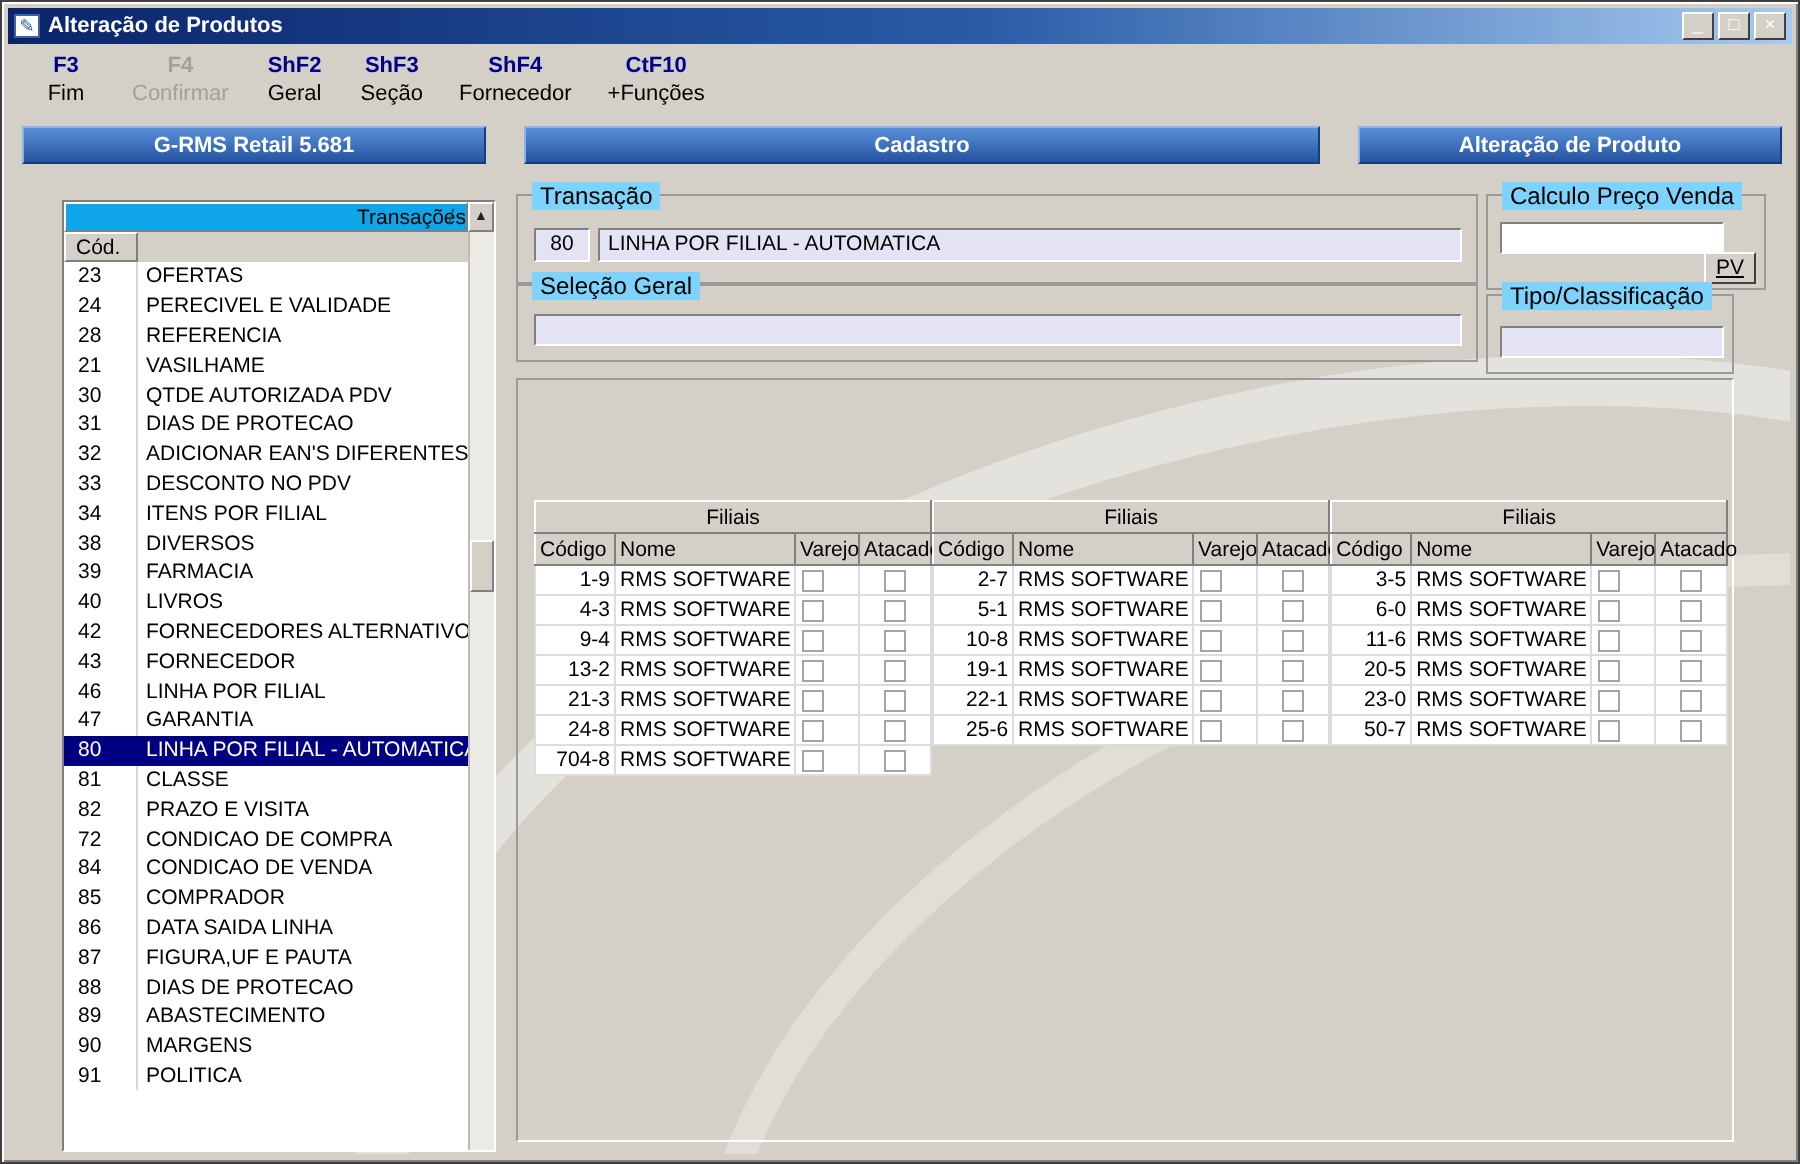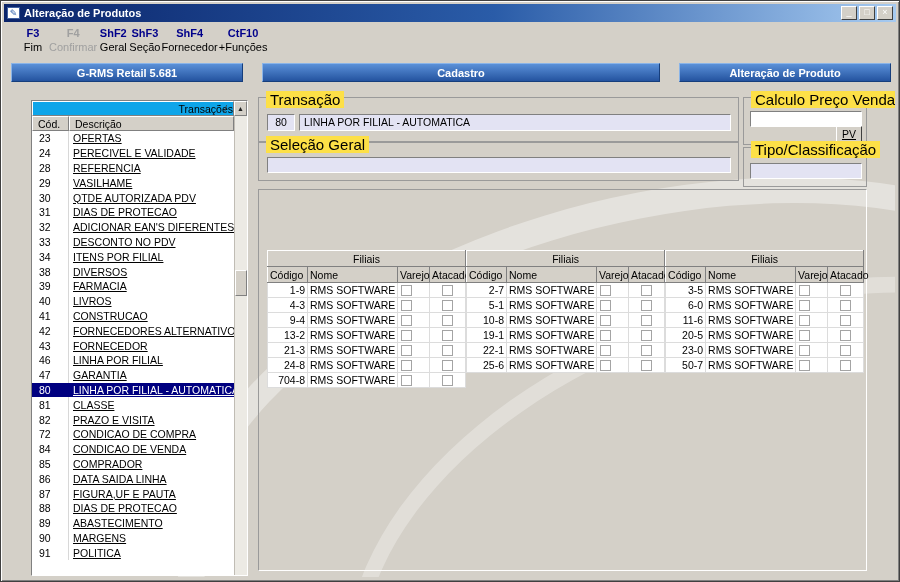--- a/index.html
+++ b/index.html
@@ -17,21 +17,21 @@
   .title-icon { width:13px; height:12px; background:#fff; border:1px solid #4060a0;
     display:inline-flex; align-items:center; justify-content:center; font-size:9px; color:#2a5ca8; margin-right:4px; }
   .title-text { font-weight:bold; font-size:11px; flex:1; white-space:nowrap; overflow:hidden; }
   .win-btns { display:flex; gap:2px; }
   .win-btn { width:16px; height:14px; background:#d4d0c8; border:1px solid;
     border-color:#ffffff #404040 #404040 #ffffff; font-size:9px; line-height:11px;
     text-align:center; font-family:"Liberation Sans",sans-serif; cursor:default; }
 
   
   .toolbar { position:absolute; left:3px; top:23px; right:3px; height:37px;
-    display:flex; align-items:flex-start; gap:1px; padding:3px 0 0 14px; }
+    display:flex; align-items:flex-start; gap:18px; padding:3px 0 0 14px; }
   .tb-item { display:flex; flex-direction:column; align-items:center; min-width:30px; }
   .tb-key { color:#00008b; font-weight:bold; font-size:11px; }
   .tb-label { color:#000; font-size:11px; margin-top:2px; }
   .tb-item.disabled .tb-key, .tb-item.disabled .tb-label { color:#a0a0a0; font-weight:normal; }
   .tb-item.disabled .tb-key { font-weight:bold; }
 
   
   .banner { position:absolute; left:10px; top:62px; right:8px; height:19px; display:flex; gap:19px; }
   .banner-seg { color:#fff; font-weight:bold; display:flex; align-items:center; justify-content:center;
     background:linear-gradient(#5a90d8,#24539f); border:1px solid; border-color:#8ab4e8 #163e7c #163e7c #8ab4e8;
@@ -63,38 +63,38 @@
   .tp-col-code { width:37px; }
   .tp-col-desc { flex:1; }
   .tp-body { grid-column:1; grid-row:3; background:#fff; overflow:hidden; }
   .tp-sb { grid-column:2; grid-row:2 / 4; background:#eceae4; position:relative;
     border-left:1px solid #c0bcb4; }
   .sb-thumb { position:absolute; left:0; right:0; top:154px; height:26px; background:#d4d0c8;
     border:1px solid; border-color:#ffffff #808080 #808080 #ffffff; }
   .trow { display:flex; height:14.8px; align-items:center; font-size:10.5px; }
   .trow .tcode { width:37px; padding-left:7px; border-right:1px solid #d8d8d8; height:100%;
     display:flex; align-items:center; }
-  .trow .tdesc { flex:1; padding-left:4px; white-space:nowrap; overflow:hidden;text-decoration:underline; }
+  .trow .tdesc { flex:1; padding-left:4px; white-space:nowrap; overflow:hidden; }
   .trow.selected { background:#000080; color:#fff; }
   .trow.selected .tcode { border-right-color:#000080; }
 
   
   .groupbox { position:absolute; border:1px solid #9a9a9a; }
-  .gb-label { position:absolute; top:-7px; left:7px; background:#fde047; padding:0 4px;
-    font-size:15px; white-space:nowrap; }
+  .gb-label { position:absolute; top:-7px; left:7px; background:#7dd3fc; padding:0 4px;
+    font-size:12px; white-space:nowrap; }
   .field { position:absolute; background:#e3e3f3; border:1px solid;
     border-color:#808080 #ffffff #ffffff #808080; font-size:10.5px; line-height:15px;
     padding:0 4px; white-space:nowrap; overflow:hidden; }
   .field.white { background:#ffffff; }
   .gb-transacao { left:253px; top:12px; width:481px; height:45px; }
   .f-trans-code { left:8px; top:16px; width:28px; height:17px; text-align:center; }
   .f-trans-name { left:40px; top:16px; width:432px; height:17px; }
   .gb-selecao { left:253px; top:57px; width:481px; height:39px; }
   .f-selecao { left:8px; top:14px; width:464px; height:16px; }
-  .gb-calc { left:738px; top:12px; width:124px; height:48px; }
+  .gb-calc { left:738px; top:12px; width:140px; height:48px; }
   .f-calc { left:6px; top:13px; width:112px; height:16px; }
   .pv-btn { position:absolute; right:4px; bottom:2px; width:26px; height:16px; background:#d4d0c8;
     border:1px solid; border-color:#ffffff #404040 #404040 #ffffff; font-size:10.5px;
     text-align:center; line-height:14px; text-decoration:underline; }
   .gb-tipo { left:738px; top:62px; width:124px; height:40px; }
   .f-tipo { left:6px; top:15px; width:112px; height:16px; }
 
   
   .bigpanel { position:absolute; left:253px; top:104px; width:609px; height:382px;
     border:1px solid; border-color:#9a9a9a #ffffff #ffffff #9a9a9a; }
@@ -165,37 +165,36 @@
     <div class="wm wm2"></div>
 
     <div class="tpanel">
       <div class="tp-title">
         <span>Transações</span>
         <span class="tp-sort">/</span>
       </div>
       <div class="tp-up">▲</div>
       <div class="tp-cols">
         <span class="tp-col tp-col-code">Cód.</span>
-        <span class="tp-col tp-col-desc">Descrição</span>
       </div>
       <div class="tp-body" id="trans-rows">
           <div class="trow">
             <span class="tcode">23</span>
             <span class="tdesc">OFERTAS</span>
           </div>
           <div class="trow">
             <span class="tcode">24</span>
             <span class="tdesc">PERECIVEL E VALIDADE</span>
           </div>
           <div class="trow">
             <span class="tcode">28</span>
             <span class="tdesc">REFERENCIA</span>
           </div>
           <div class="trow">
-            <span class="tcode">29</span>
+            <span class="tcode">21</span>
             <span class="tdesc">VASILHAME</span>
           </div>
           <div class="trow">
             <span class="tcode">30</span>
             <span class="tdesc">QTDE AUTORIZADA PDV</span>
           </div>
           <div class="trow">
             <span class="tcode">31</span>
             <span class="tdesc">DIAS DE PROTECAO</span>
           </div>
@@ -215,24 +214,20 @@
             <span class="tcode">38</span>
             <span class="tdesc">DIVERSOS</span>
           </div>
           <div class="trow">
             <span class="tcode">39</span>
             <span class="tdesc">FARMACIA</span>
           </div>
           <div class="trow">
             <span class="tcode">40</span>
             <span class="tdesc">LIVROS</span>
-          </div>
-          <div class="trow">
-            <span class="tcode">41</span>
-            <span class="tdesc">CONSTRUCAO</span>
           </div>
           <div class="trow">
             <span class="tcode">42</span>
             <span class="tdesc">FORNECEDORES ALTERNATIVOS</span>
           </div>
           <div class="trow">
             <span class="tcode">43</span>
             <span class="tdesc">FORNECEDOR</span>
           </div>
           <div class="trow">

